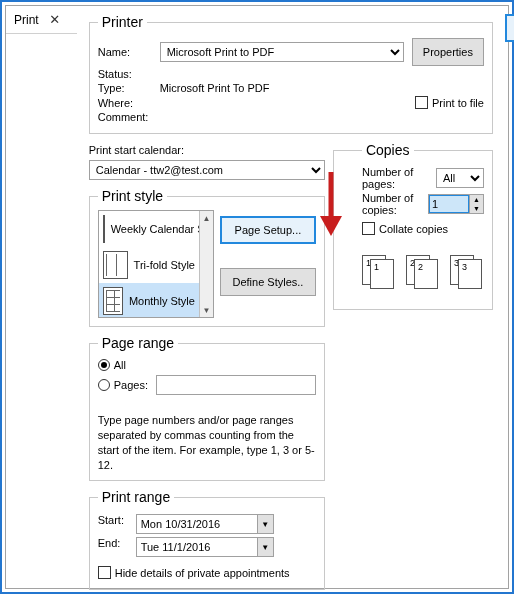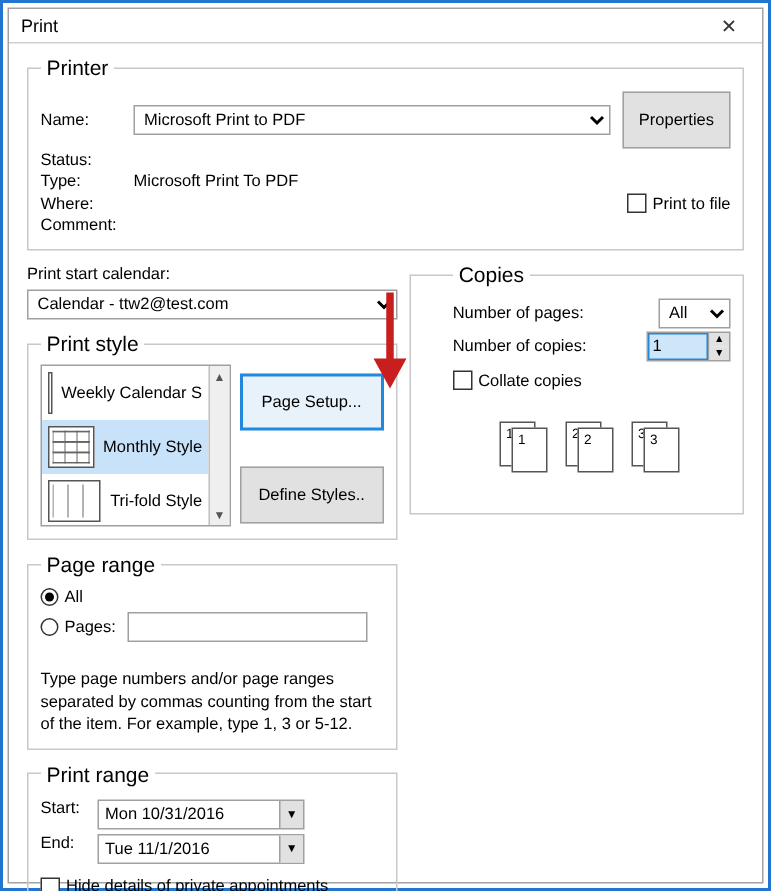--- a/index.html
+++ b/index.html
@@ -16,21 +16,20 @@
     border: 2px solid #2376cf;
     position: relative;
     background: #fff;
   }
   .dialog {
     position: absolute;
     top: 3px; left: 3px; right: 3px; bottom: 3px;
     border: 1px solid #a2a2a2;
     background: #fff;
     display: flex;
-    flex-direction: column;
   }
   .titlebar {
     height: 28px;
     display: flex;
     align-items: center;
     padding: 0 6px 0 8px;
     border-bottom: 1px solid #d0d0d0;
     background: #fff;
   }
   .titlebar .title { flex: 1; font-size: 12px; }
@@ -59,21 +58,21 @@
     font: inherit;
     border: 1px solid #a0a0a0;
     background: #fff;
     height: 20px;
     padding: 1px 2px;
   }
   .btn {
     font: inherit;
     border: 1px solid #a0a0a0;
     background: #e1e1e1;
-    height: 38px;
+    height: 28px;
     padding: 0 10px;
     min-width: 70px;
     text-align: center;
     display: inline-flex;
     align-items: center;
     justify-content: center;
     cursor: default;
   }
   .btn.highlight {
     border: 2px solid #2288dd;
@@ -249,27 +248,27 @@
 
           <fieldset style="margin-top:8px;">
             <legend>Print style</legend>
             <div style="display:flex;">
               <div class="styles-box" style="flex:1;">
                 <div class="styles-list">
                   <div class="style-item">
                     <span class="style-icon grid"></span>
                     <span>Weekly Calendar S</span>
                   </div>
+                  <div class="style-item">
+                    <span class="style-icon trifold"></span>
+                    <span>Tri-fold Style</span>
+                  </div>
                   <div class="style-item selected">
                     <span class="style-icon big-grid"></span>
                     <span>Monthly Style</span>
-                  </div>
-                  <div class="style-item">
-                    <span class="style-icon trifold"></span>
-                    <span>Tri-fold Style</span>
                   </div>
                 </div>
                 <div class="vscroll">
                   <div class="arrow">▲</div>
                   <div class="arrow">▼</div>
                 </div>
               </div>
               <div class="style-buttons">
                 <div class="btn highlight">Page Setup...</div>
                 <div class="btn">Define Styles..</div>

